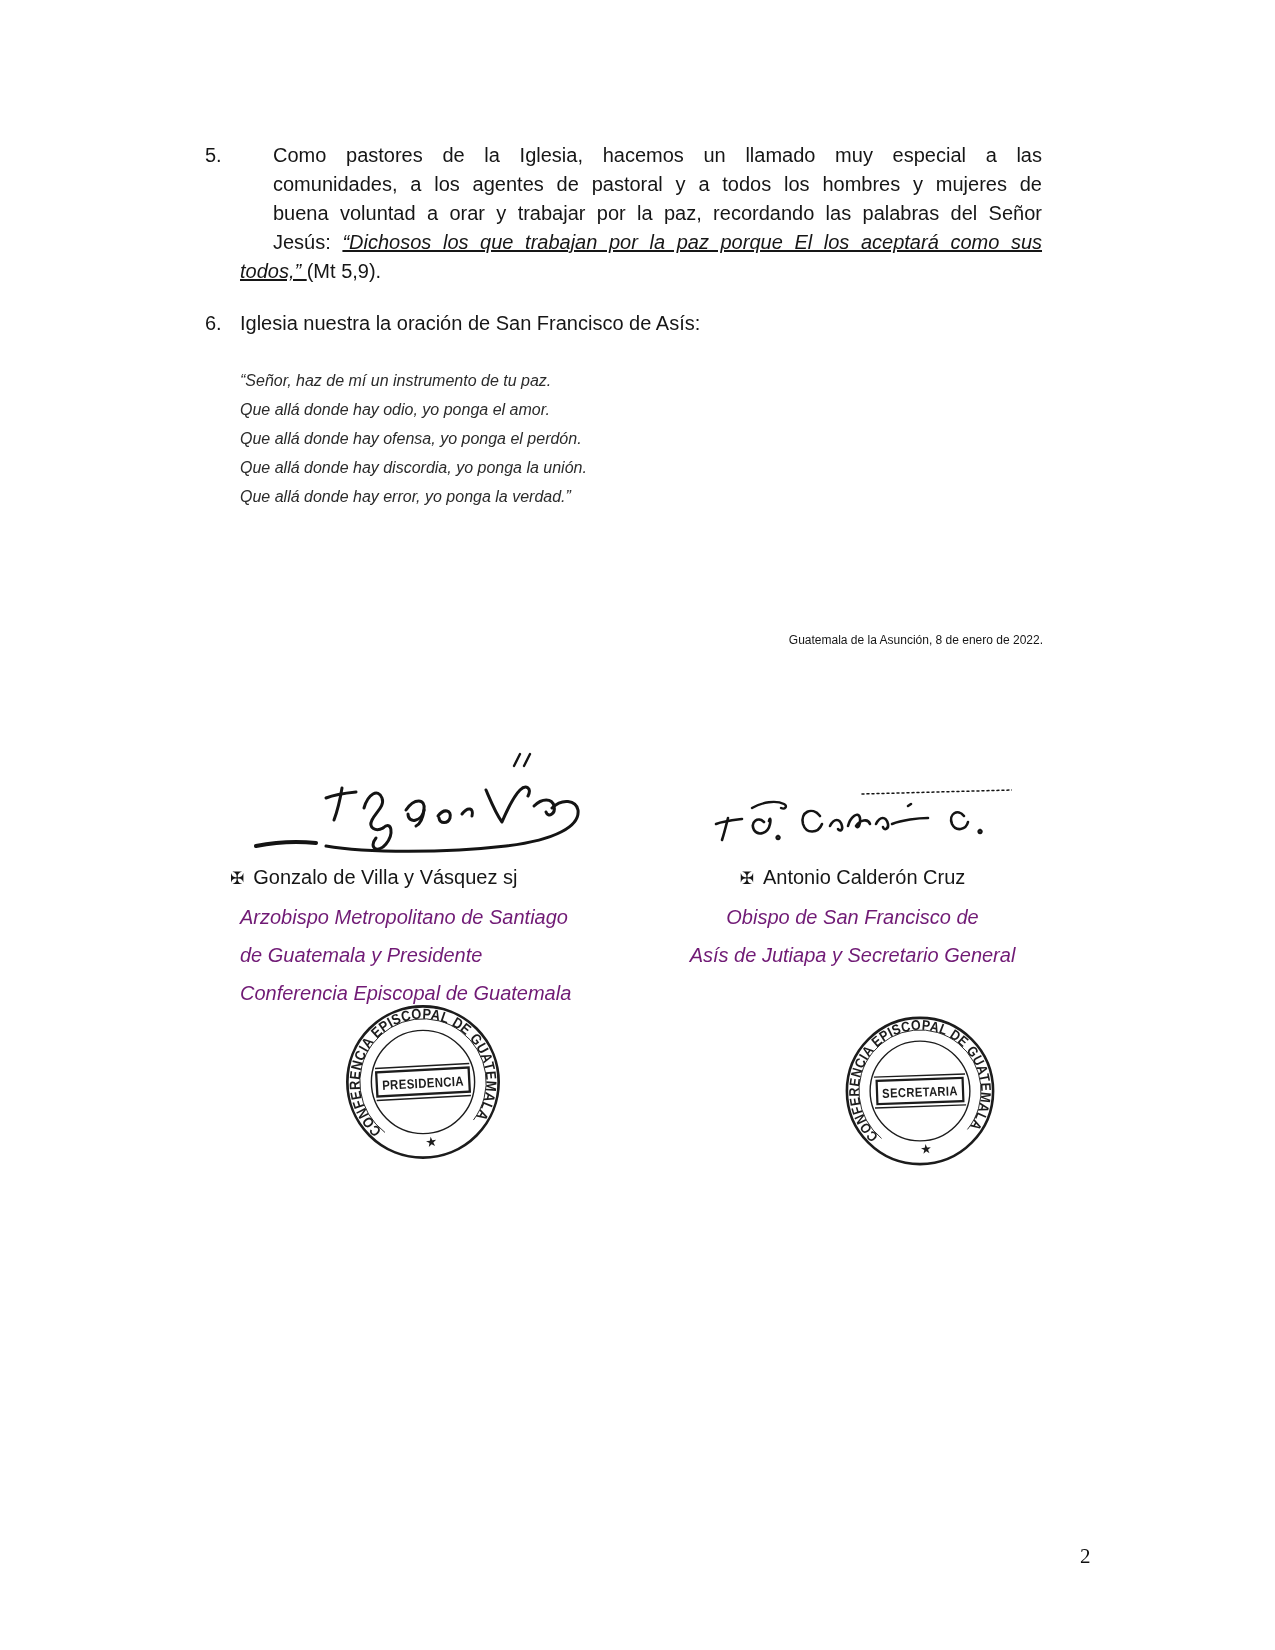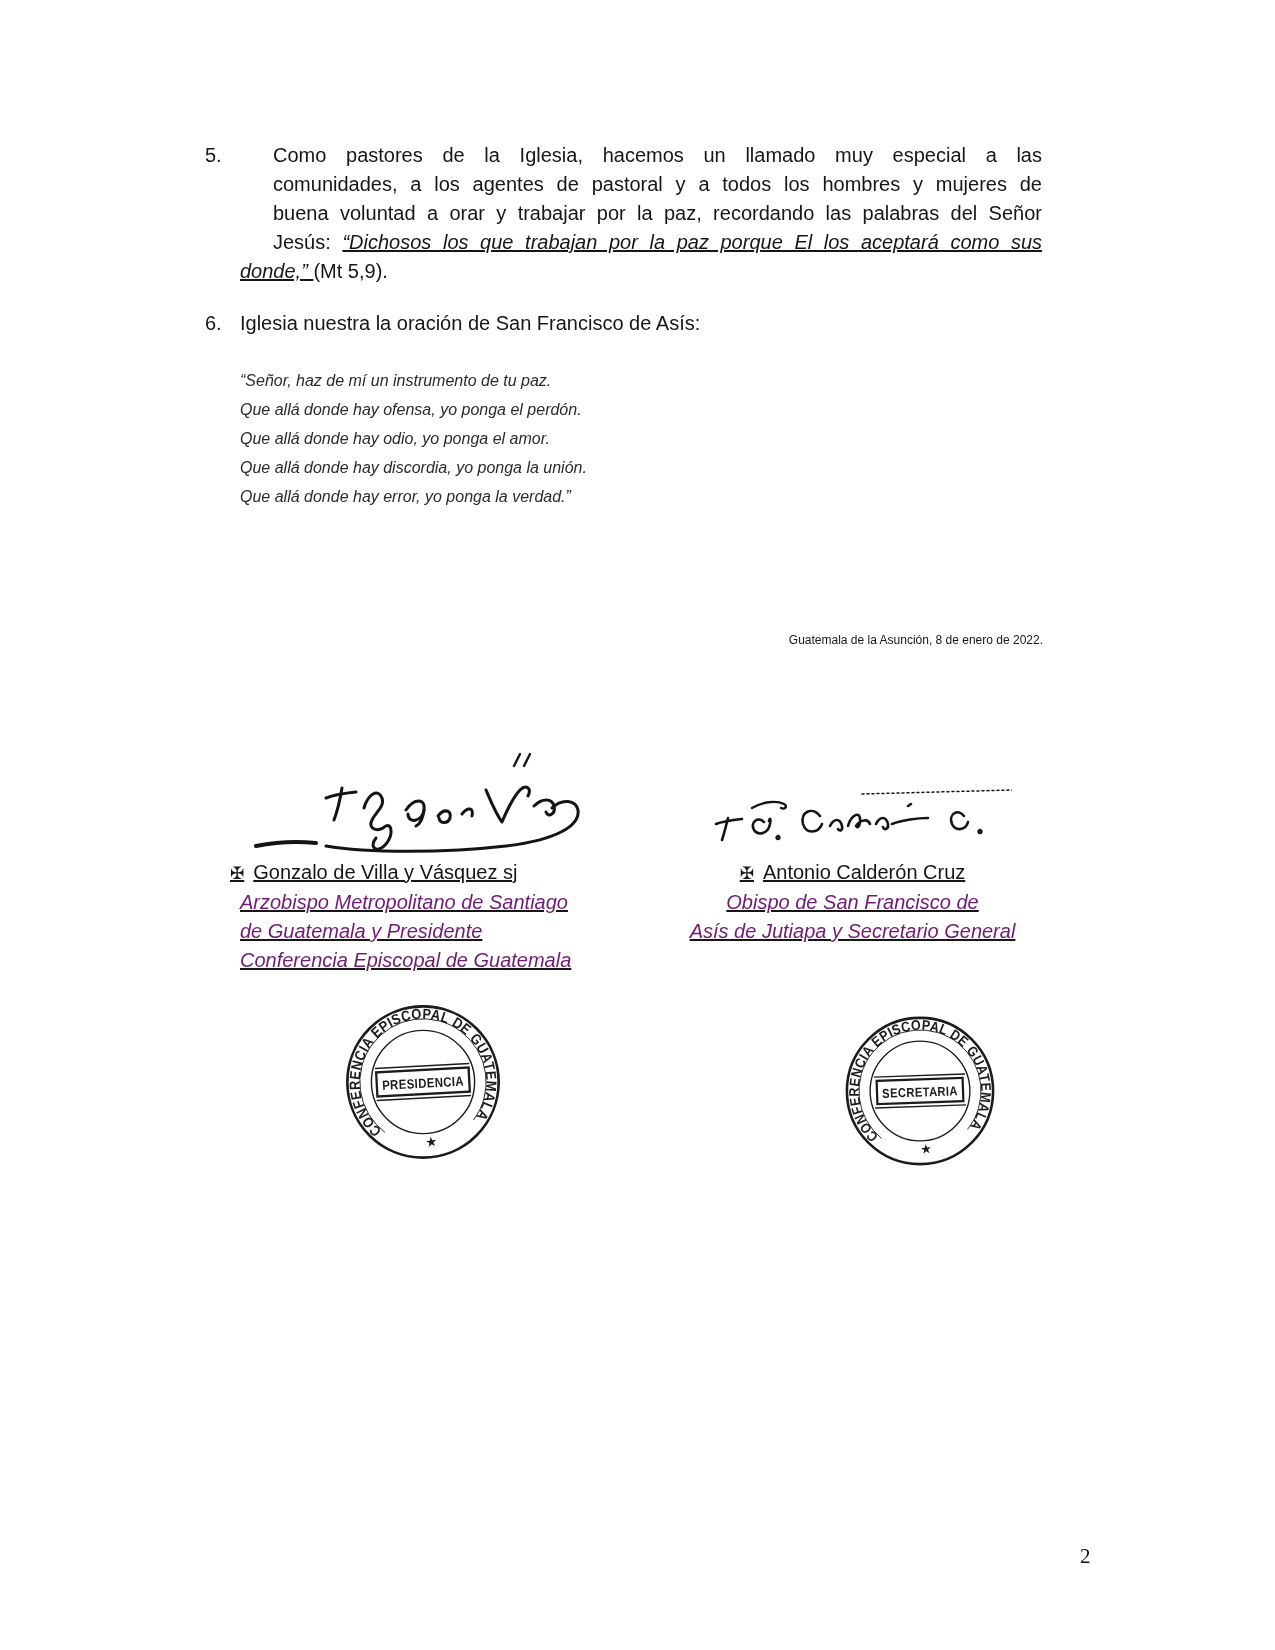--- a/index.html
+++ b/index.html
@@ -11,21 +11,21 @@
   .item{position:absolute;display:flex;font-size:20px;line-height:29px;}
   .item .num{flex:0 0 35px;}
   .item .itext{width:802px;}
   .tline{display:block;}
   .tline.just{text-align:justify;text-align-last:justify;margin-left:33px;}
   .it{font-style:italic;text-decoration:underline;}
   .prayer{position:absolute;left:240px;top:366px;font-size:16px;line-height:29px;font-style:italic;color:#2b2b2b;}
   .dateline{position:absolute;left:205px;top:626px;width:838px;text-align:right;font-size:12px;line-height:29px;}
   .sig{position:absolute;}
   .sig path, .sig line{fill:none;stroke:#141414;stroke-linecap:round;stroke-linejoin:round;}
-  .signer{position:absolute;font-size:20px;line-height:29px;text-decoration:underline;}
+  .signer{position:absolute;font-size:20px;line-height:38px;}
   .signer .name{white-space:nowrap;}
   .signer .cross{font-size:17px;margin-right:9px;}
   .signer .roles{font-style:italic;color:#701a75;}
   .signer-left{left:230px;top:858px;width:430px;}
   .signer-left .roles{margin-left:10px;}
   .signer-right{left:655px;top:858px;width:395px;text-align:center;}
   .seal{position:absolute;}
   .seal circle,.seal line,.seal rect,.seal path{stroke:#1c1c1c;}
   .seal text{fill:#1c1c1c;font-family:"Liberation Sans","DejaVu Sans",sans-serif;font-weight:bold;}
   .ringtext{font-size:16.5px;letter-spacing:.5px;}
@@ -38,35 +38,35 @@
 
 <div class="page">
 
   <div class="item" style="top:141px;left:205px;">
     <div class="num">5.</div>
     <div class="itext">
         <div class="tline just"><span>Como pastores de la Iglesia, hacemos un llamado muy especial a las</span></div>
         <div class="tline just"><span>comunidades, a los agentes de pastoral y a todos los hombres y mujeres de</span></div>
         <div class="tline just"><span>buena voluntad a orar y trabajar por la paz, recordando las palabras del Señor</span></div>
         <div class="tline just"><span>Jesús: </span><span class="it">“Dichosos los que trabajan por la paz porque El los aceptará como sus</span></div>
-        <div class="tline"><span class="it">donde,” </span><span>(Mt 5,9).</span></div>
+        <div class="tline"><span class="it">todos,” </span><span>(Mt 5,9).</span></div>
       </div>
   </div>
 
   <div class="item" style="top:309px;left:205px;">
     <div class="num">6.</div>
     <div class="itext">
         <div class="tline"><span>Iglesia nuestra la oración de San Francisco de Asís:</span></div>
       </div>
   </div>
 
   <div class="prayer">
       <div class="prayer-line">“Señor, haz de mí un instrumento de tu paz.</div>
+      <div class="prayer-line">Que allá donde hay odio, yo ponga el amor.</div>
       <div class="prayer-line">Que allá donde hay ofensa, yo ponga el perdón.</div>
-      <div class="prayer-line">Que allá donde hay odio, yo ponga el amor.</div>
       <div class="prayer-line">Que allá donde hay discordia, yo ponga la unión.</div>
       <div class="prayer-line">Que allá donde hay error, yo ponga la verdad.”</div>
     </div>
 
   <div class="dateline">Guatemala de la Asunción, 8 de enero de 2022.</div>
 
   <svg class="sig" style="left:246px;top:746px;" width="340" height="120" viewBox="0 0 340 120">
     <path d="M10,100 C30,96 52,95 70,97" stroke-width="4"></path>
     <path d="M96,42 C94,54 91,66 88,74" stroke-width="3"></path>
     <path d="M80,52 C90,48 100,47 110,46" stroke-width="3"></path>

